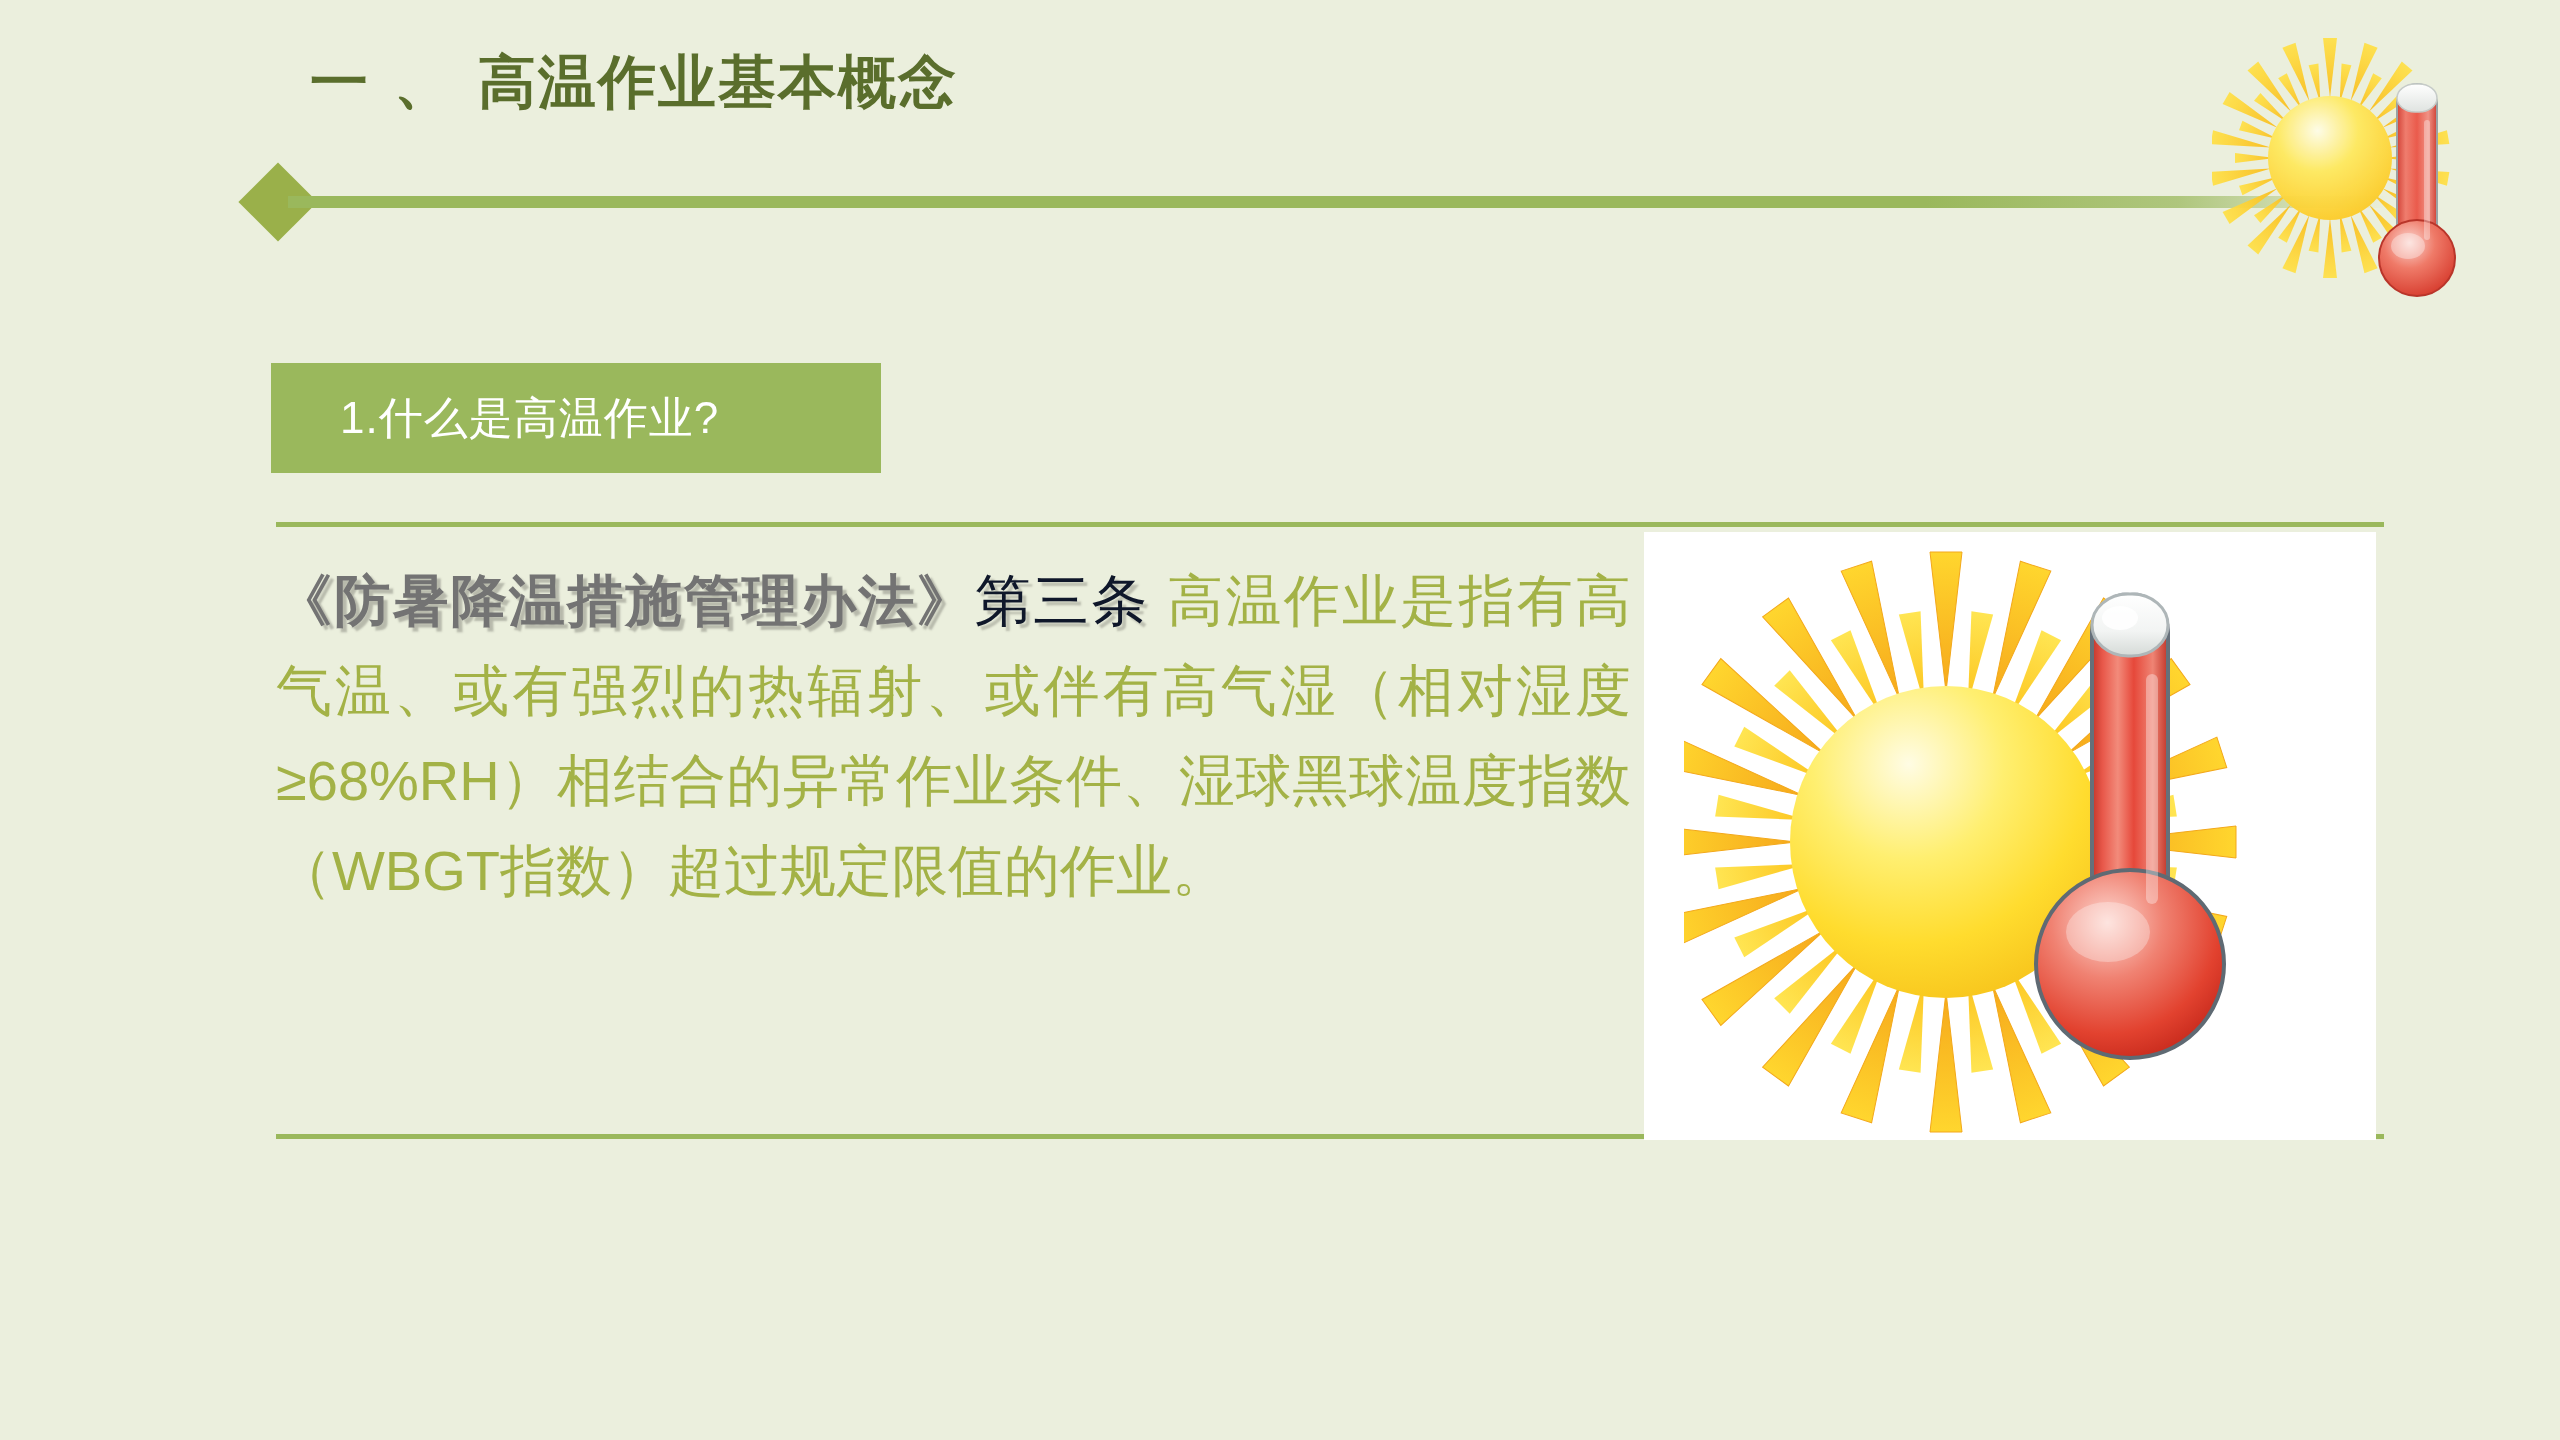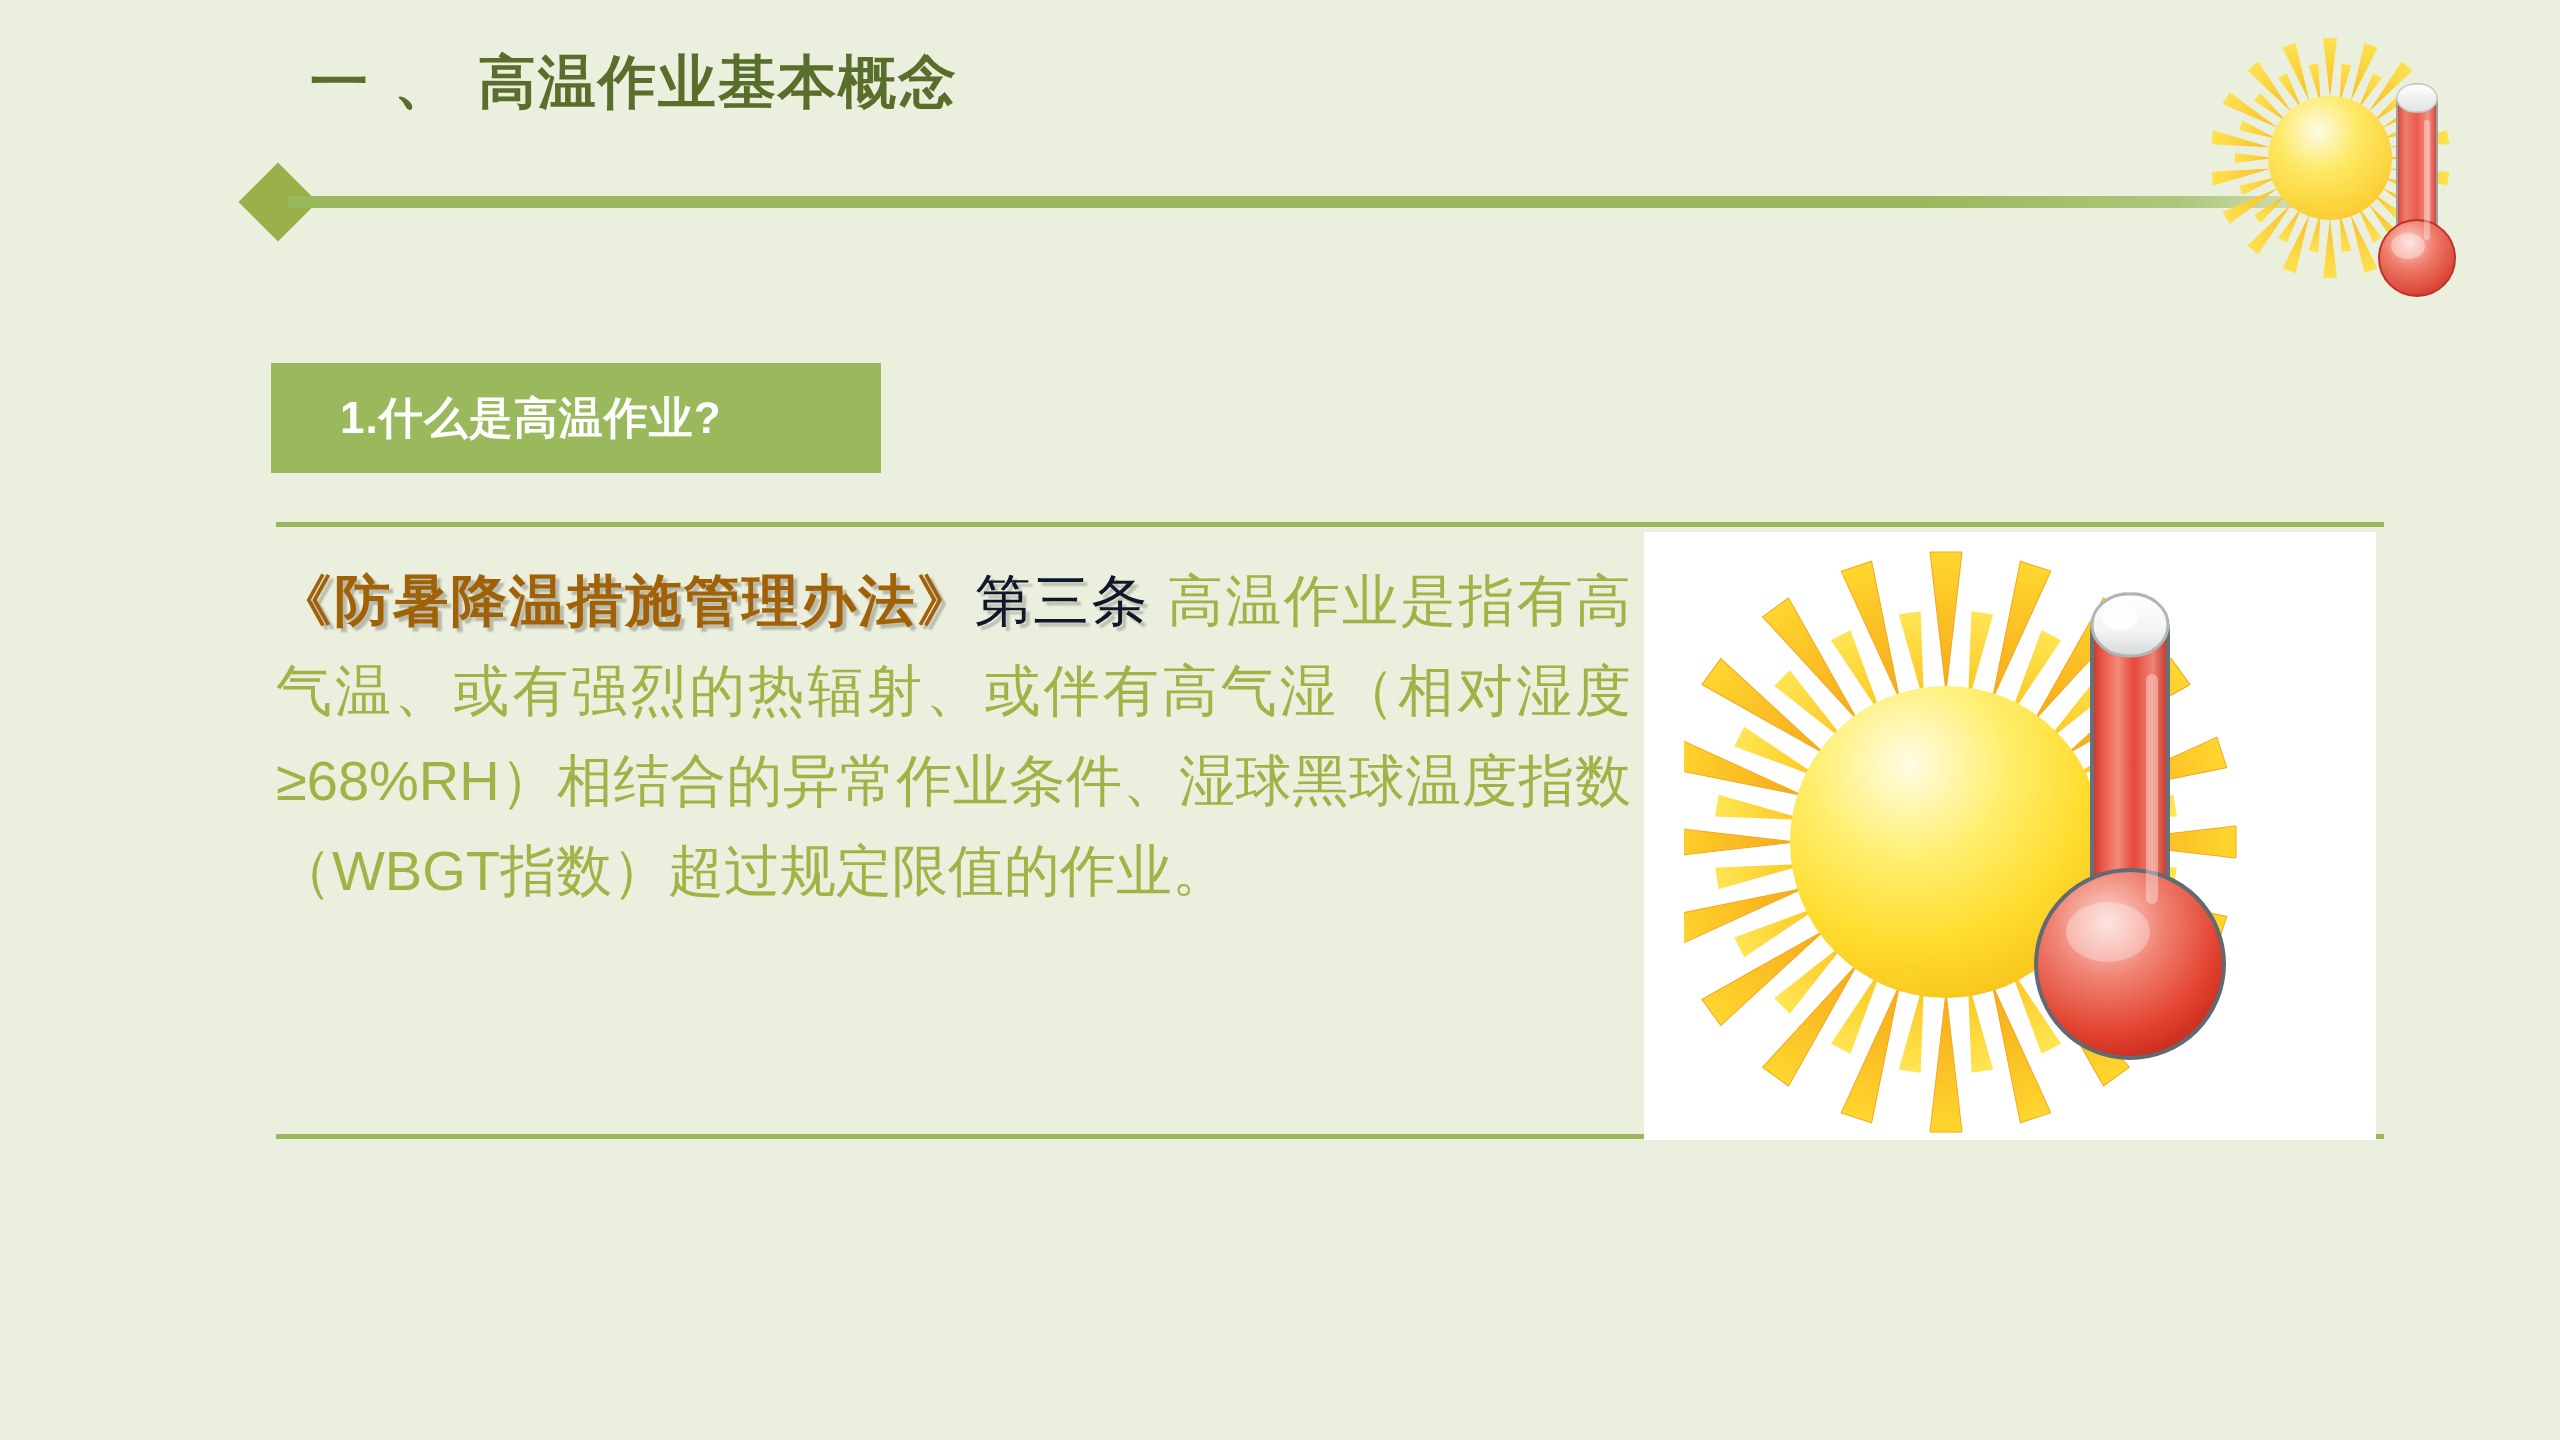--- a/index.html
+++ b/index.html
@@ -69,21 +69,21 @@
     top: 363px;
     width: 610px;
     height: 110px;
     background: #9ab85c;
     display: flex;
     align-items: center;
   }
   .section-label-text {
     color: #ffffff;
     font-size: 44px;
-    font-weight: bold;
+    font-weight: normal;
     padding-left: 69px;
     letter-spacing: 1px;
     white-space: nowrap;
   }
 
   
   .divider {
     position: absolute;
     left: 276px;
     width: 2108px;
@@ -99,21 +99,21 @@
     left: 276px;
     top: 556px;
     width: 1355px;
     font-size: 56px;
     line-height: 90px;
     color: #a3b246;
     text-align: justify;
     text-justify: inter-character;
   }
   .body-text .law {
-    color: #a16207;
+    color: #737373;
     font-weight: bold;
     text-shadow: 4px 4px 2px rgba(120,120,110,0.45);
   }
   .body-text .article {
     color: #0f172a;
     font-weight: normal;
     text-shadow: 4px 4px 2px rgba(120,120,110,0.40);
   }
 
   

